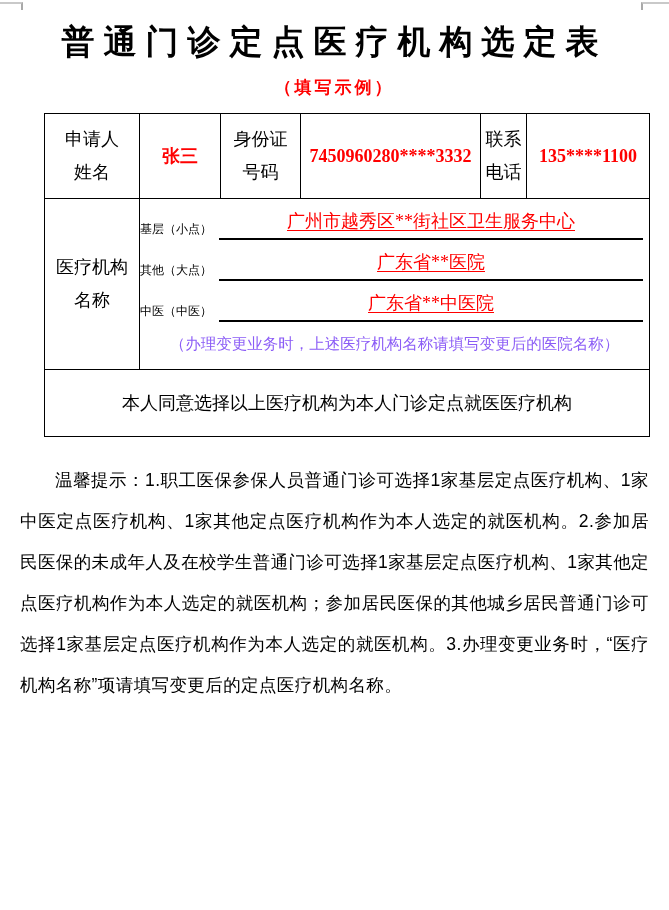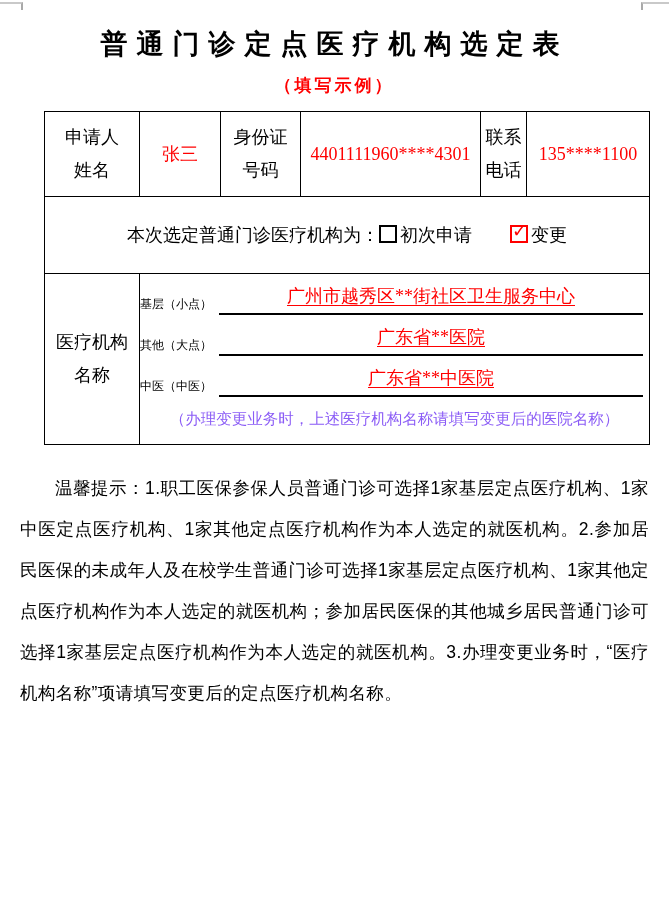--- a/index.html
+++ b/index.html
@@ -10,38 +10,38 @@
   }
   .page { position:relative; width:669px; height:910px; overflow:hidden; background:#fff; }
 
   
   .mark-left  { position:absolute; top:2px; left:0;  width:21px; height:6px;
                 border-top:2px solid #c9c9c9; border-right:2px solid #a9a9a9; }
   .mark-right { position:absolute; top:2px; right:0; width:26px; height:6px;
                 border-top:2px solid #c9c9c9; border-left:2px solid #a9a9a9; }
 
   .title {
-    margin:12px; padding-top:14px; text-align:center;
-    font-size:27px; font-weight:bold; letter-spacing:9px;
+    margin:6px; padding-top:14px; text-align:center;
+    font-size:33px; font-weight:bold; letter-spacing:9px;
   }
   .subtitle {
     margin-top:11px; text-align:center;
     color:#ff0000; font-size:17px; font-weight:bold; letter-spacing:3px;
   }
 
   table.form {
     border-collapse:collapse; table-layout:fixed;
     width:605px; margin:14px 0 0 44px;
   }
   table.form td {
     border:1.5px solid #000; text-align:center;
     font-size:18px; padding:0; overflow:hidden;
   }
   .stacked { line-height:1.85; }
-  .red { color:#ff0000; }
+  .red { color:#ff0000;font-weight:bold; }
   .num { white-space:nowrap; }
 
   
   .select-row-cell { font-size:18px; }
   .cb {
     display:inline-block; width:14px; height:14px;
     border:2px solid #000; vertical-align:-2px; margin-right:3px;
     position:relative; background:#fff;
   }
   .cb.checked { border-color:#ff0000; }
@@ -103,34 +103,29 @@
         <tr>
       <td style="height:84px" class="stacked">
         <div>申请人</div>
         <div>姓名</div>
       </td>
       <td class="red">张三</td>
       <td class="stacked">
         <div>身份证</div>
         <div>号码</div>
       </td>
-      <td colspan="2" class="red num">4401111960****4301</td>
+      <td colspan="2" class="red num">7450960280****3332</td>
       <td class="stacked">
         <div>联系</div>
         <div>电话</div>
       </td>
       <td class="red num">135****1100</td>
     </tr>
 
 
-    <tr>
-      <td colspan="7" style="height:76px" class="select-row-cell">
-        <span>本次选定普通门诊医疗机构为：</span><span class="cb"></span><span>初次申请</span><span class="cb checked opt2"></span><span>变更</span>
-      </td>
-    </tr>
 
     <tr>
       <td style="height:170px" class="stacked">
         <div>医疗机构</div>
         <div>名称</div>
       </td>
       <td colspan="6" class="inst-cell">
         <div class="inst-line">
           <span class="inst-label">基层（小点）</span>
           <span class="inst-field">广州市越秀区**街社区卫生服务中心</span>
@@ -140,18 +135,21 @@
           <span class="inst-field">广东省**医院</span>
         </div>
         <div class="inst-line">
           <span class="inst-label">中医（中医）</span>
           <span class="inst-field">广东省**中医院</span>
         </div>
         <div class="inst-note">（办理变更业务时，上述医疗机构名称请填写变更后的医院名称）</div>
       </td>
     </tr>
 
+    <tr>
+      <td colspan="7" style="height:66px">本人同意选择以上医疗机构为本人门诊定点就医医疗机构</td>
+    </tr>
 
   </tbody>
     </table>
 
   <p class="tips">温馨提示：1.职工医保参保人员普通门诊可选择1家基层定点医疗机构、1家中医定点医疗机构、1家其他定点医疗机构作为本人选定的就医机构。2.参加居民医保的未成年人及在校学生普通门诊可选择1家基层定点医疗机构、1家其他定点医疗机构作为本人选定的就医机构；参加居民医保的其他城乡居民普通门诊可选择1家基层定点医疗机构作为本人选定的就医机构。3.办理变更业务时，“医疗机构名称”项请填写变更后的定点医疗机构名称。</p>
 </div>
 
 </body></html>

